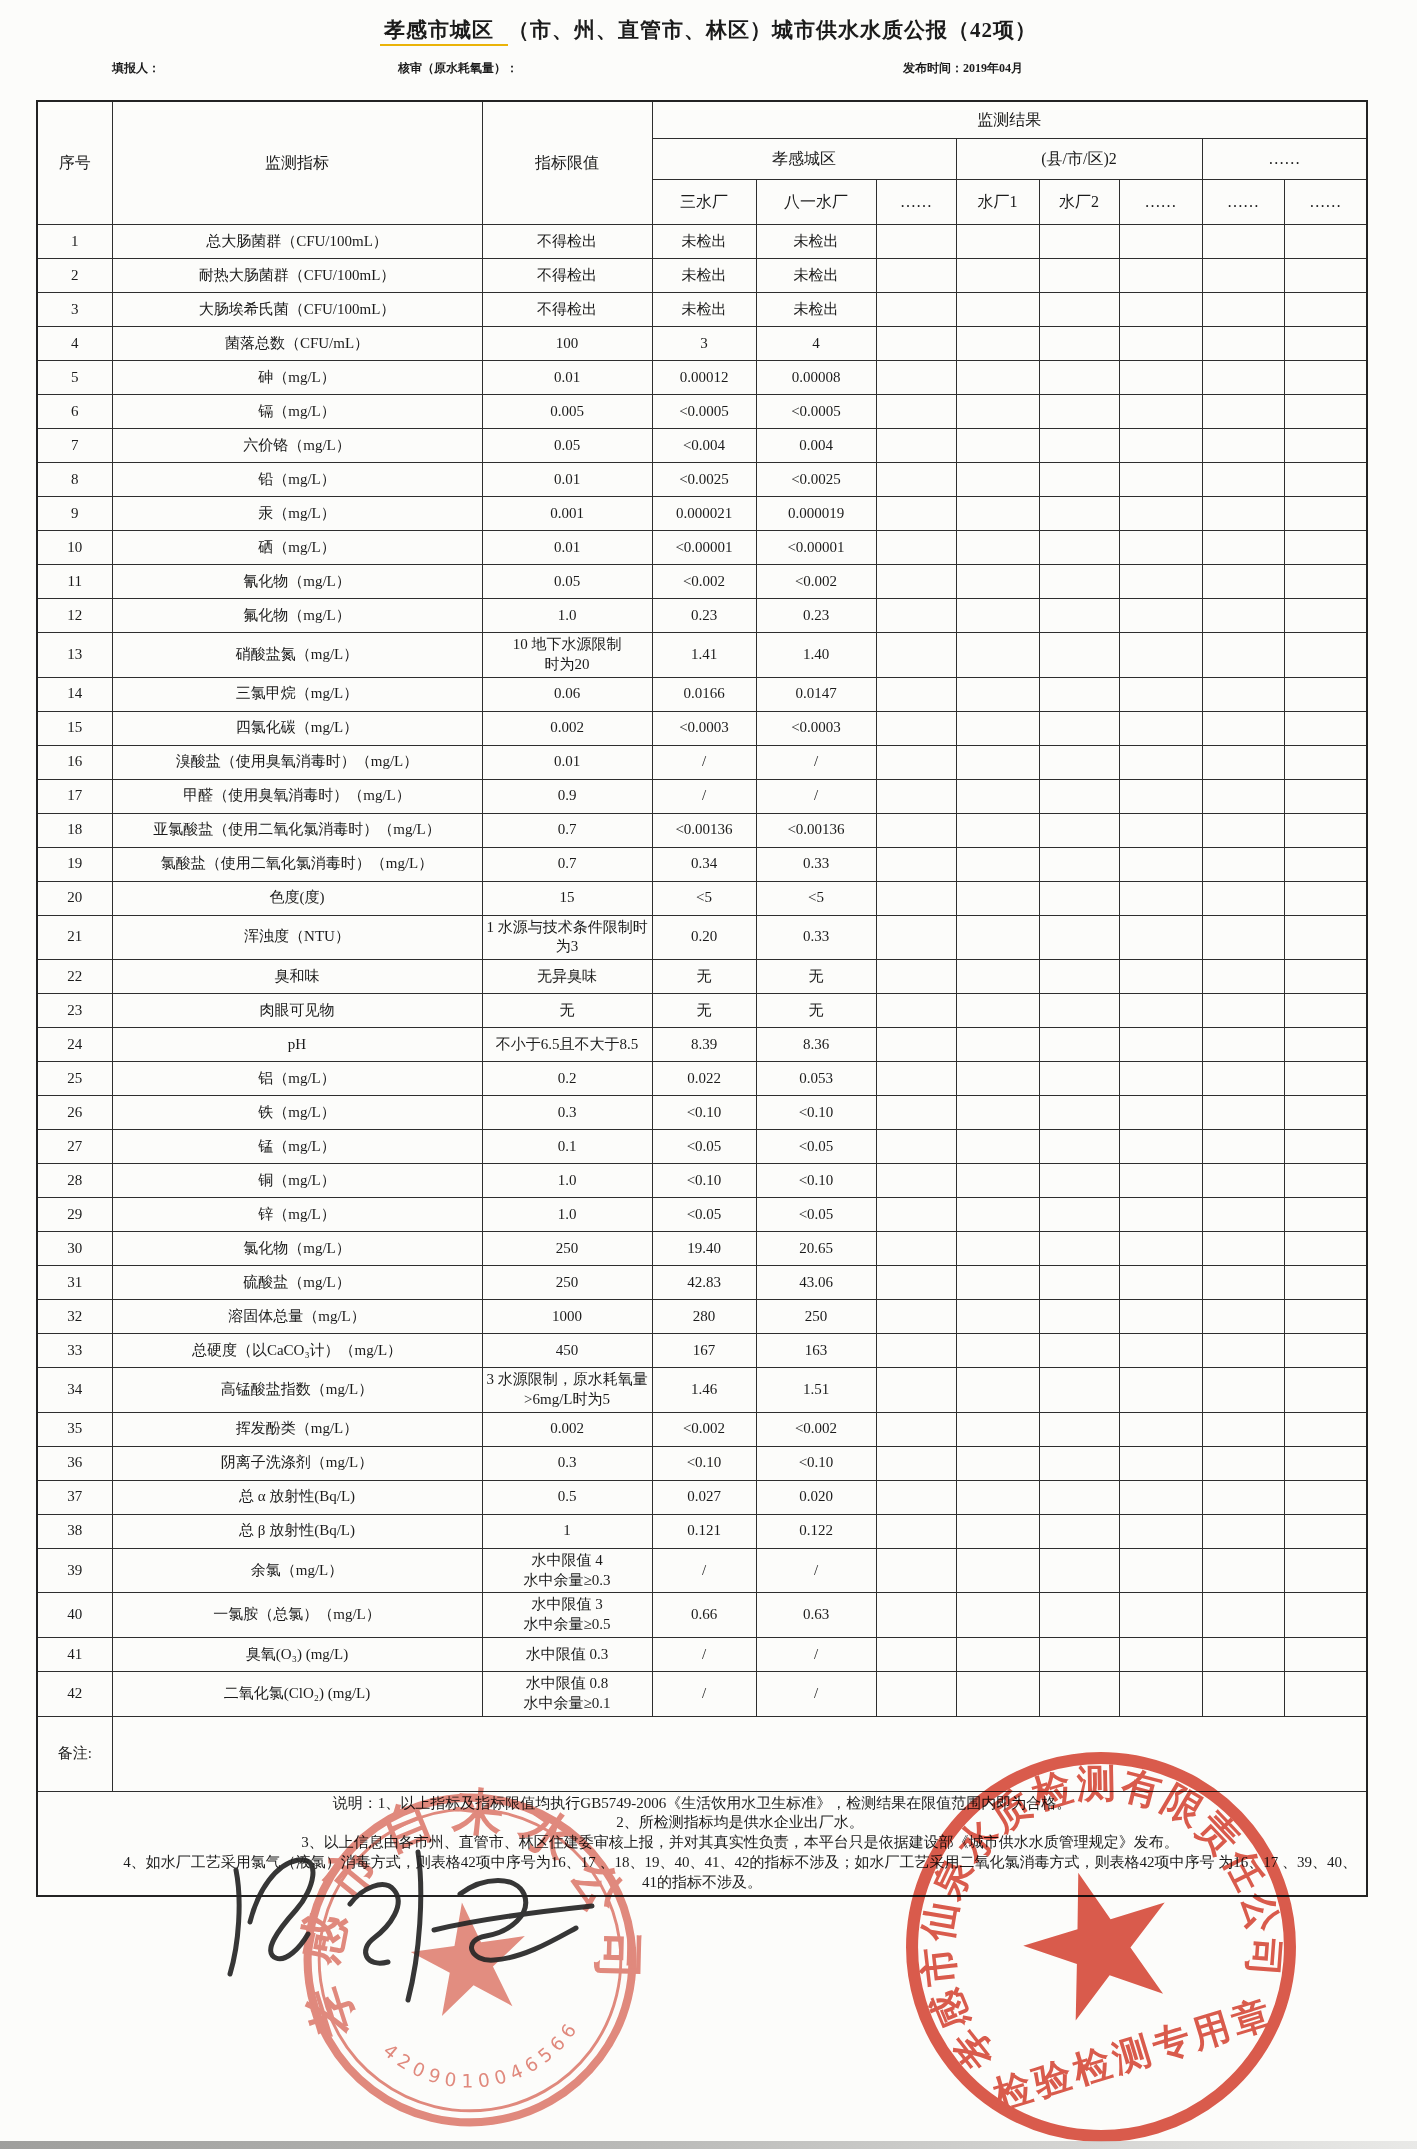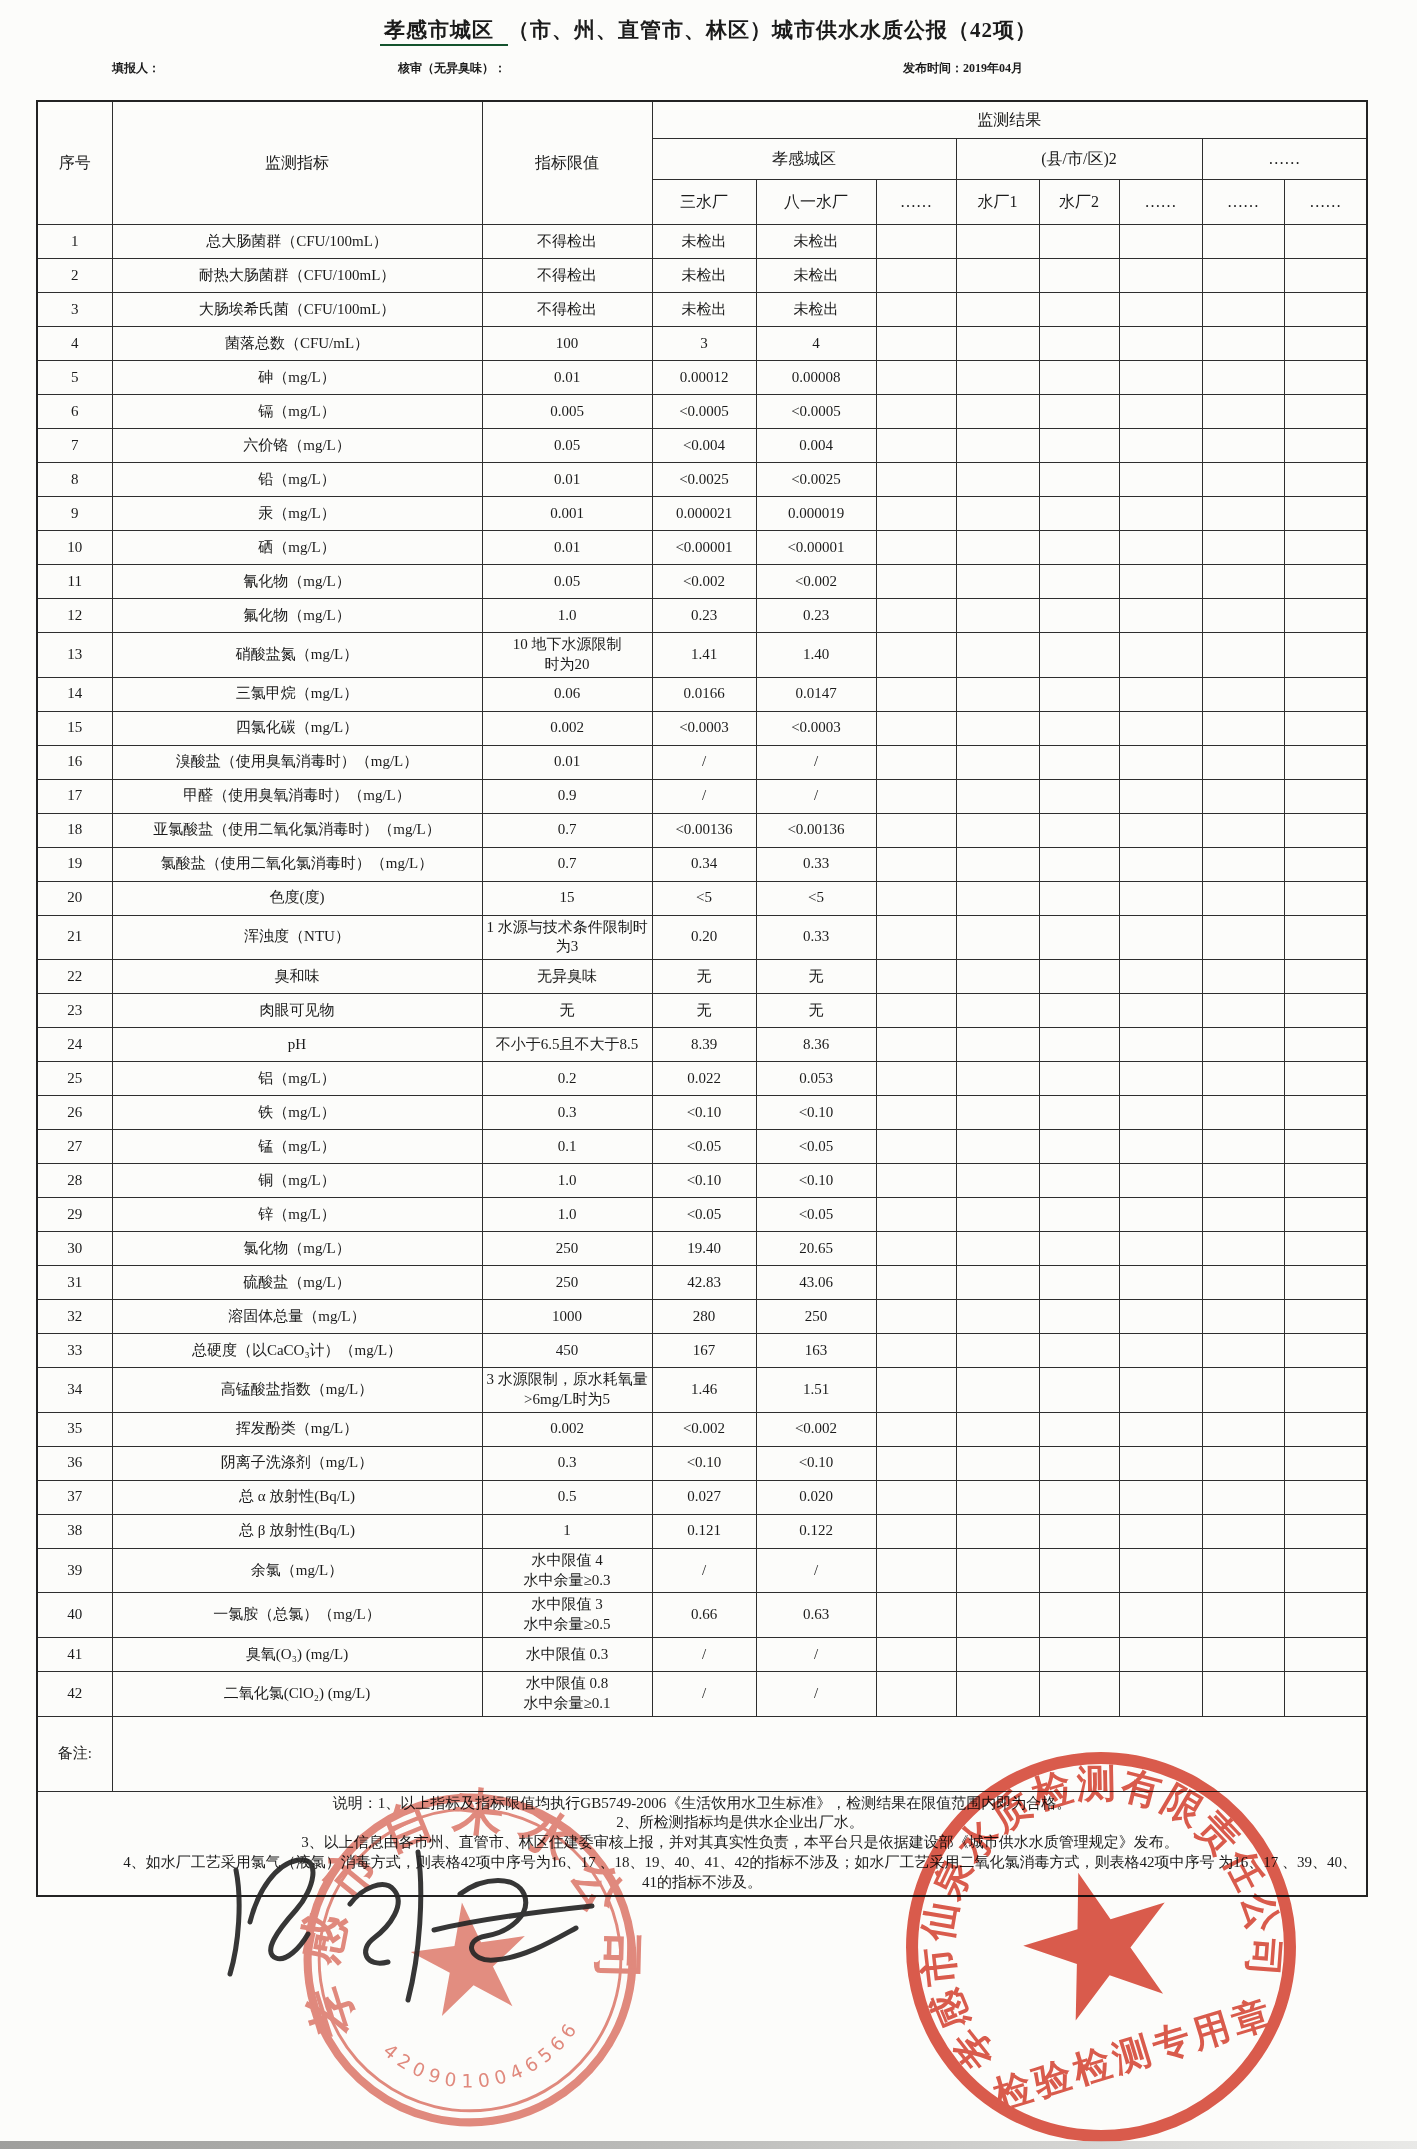--- a/index.html
+++ b/index.html
@@ -3,21 +3,21 @@
 <meta charset="utf-8">
 <style>
   html,body { margin:0; padding:0; background:#d8d8d6; }
   .page {
     position:relative; width:1417px; height:2149px; margin:0 auto;
     background:#fcfcfa; overflow:hidden; color:#1b1b1b;
     font-family:"Liberation Serif","DejaVu Serif",serif;
   }
   
   .title { text-align:center; padding-top:16px; font-size:21px; font-weight:bold; letter-spacing:1px; }
-  .title .region { border-bottom:2px solid #14532d; padding:0 14px 2px 4px; }
+  .title .region { border-bottom:2px solid #eab308; padding:0 14px 2px 4px; }
   .meta { position:relative; height:28px; margin-top:16px; font-size:12px; font-weight:bold; }
   .meta span { position:absolute; top:0; white-space:nowrap; }
   .meta .m1 { left:112px; }
   .meta .m2 { left:398px; }
   .meta .m3 { left:903px; }
   
   table.wq {
     margin:12px 0 0 36px; width:1330px; border-collapse:collapse; table-layout:fixed;
     border:2px solid #232323;
   }
@@ -54,21 +54,21 @@
 <body>
 
 <div class="page">
 
   <div class="title">
     <span class="region">孝感市城区</span><span>（市、州、直管市、林区）城市供水水质公报（42项）</span>
   </div>
 
   <div class="meta">
     <span class="m1">填报人：</span>
-    <span class="m2">核审（无异臭味）：</span>
+    <span class="m2">核审（原水耗氧量）：</span>
     <span class="m3">发布时间：2019年04月</span>
   </div>
 
   <table class="wq">
     <colgroup>
       <col style="width:75px">
         <col style="width:370px">
         <col style="width:170px">
       <col style="width:104px">
         <col style="width:120px">

